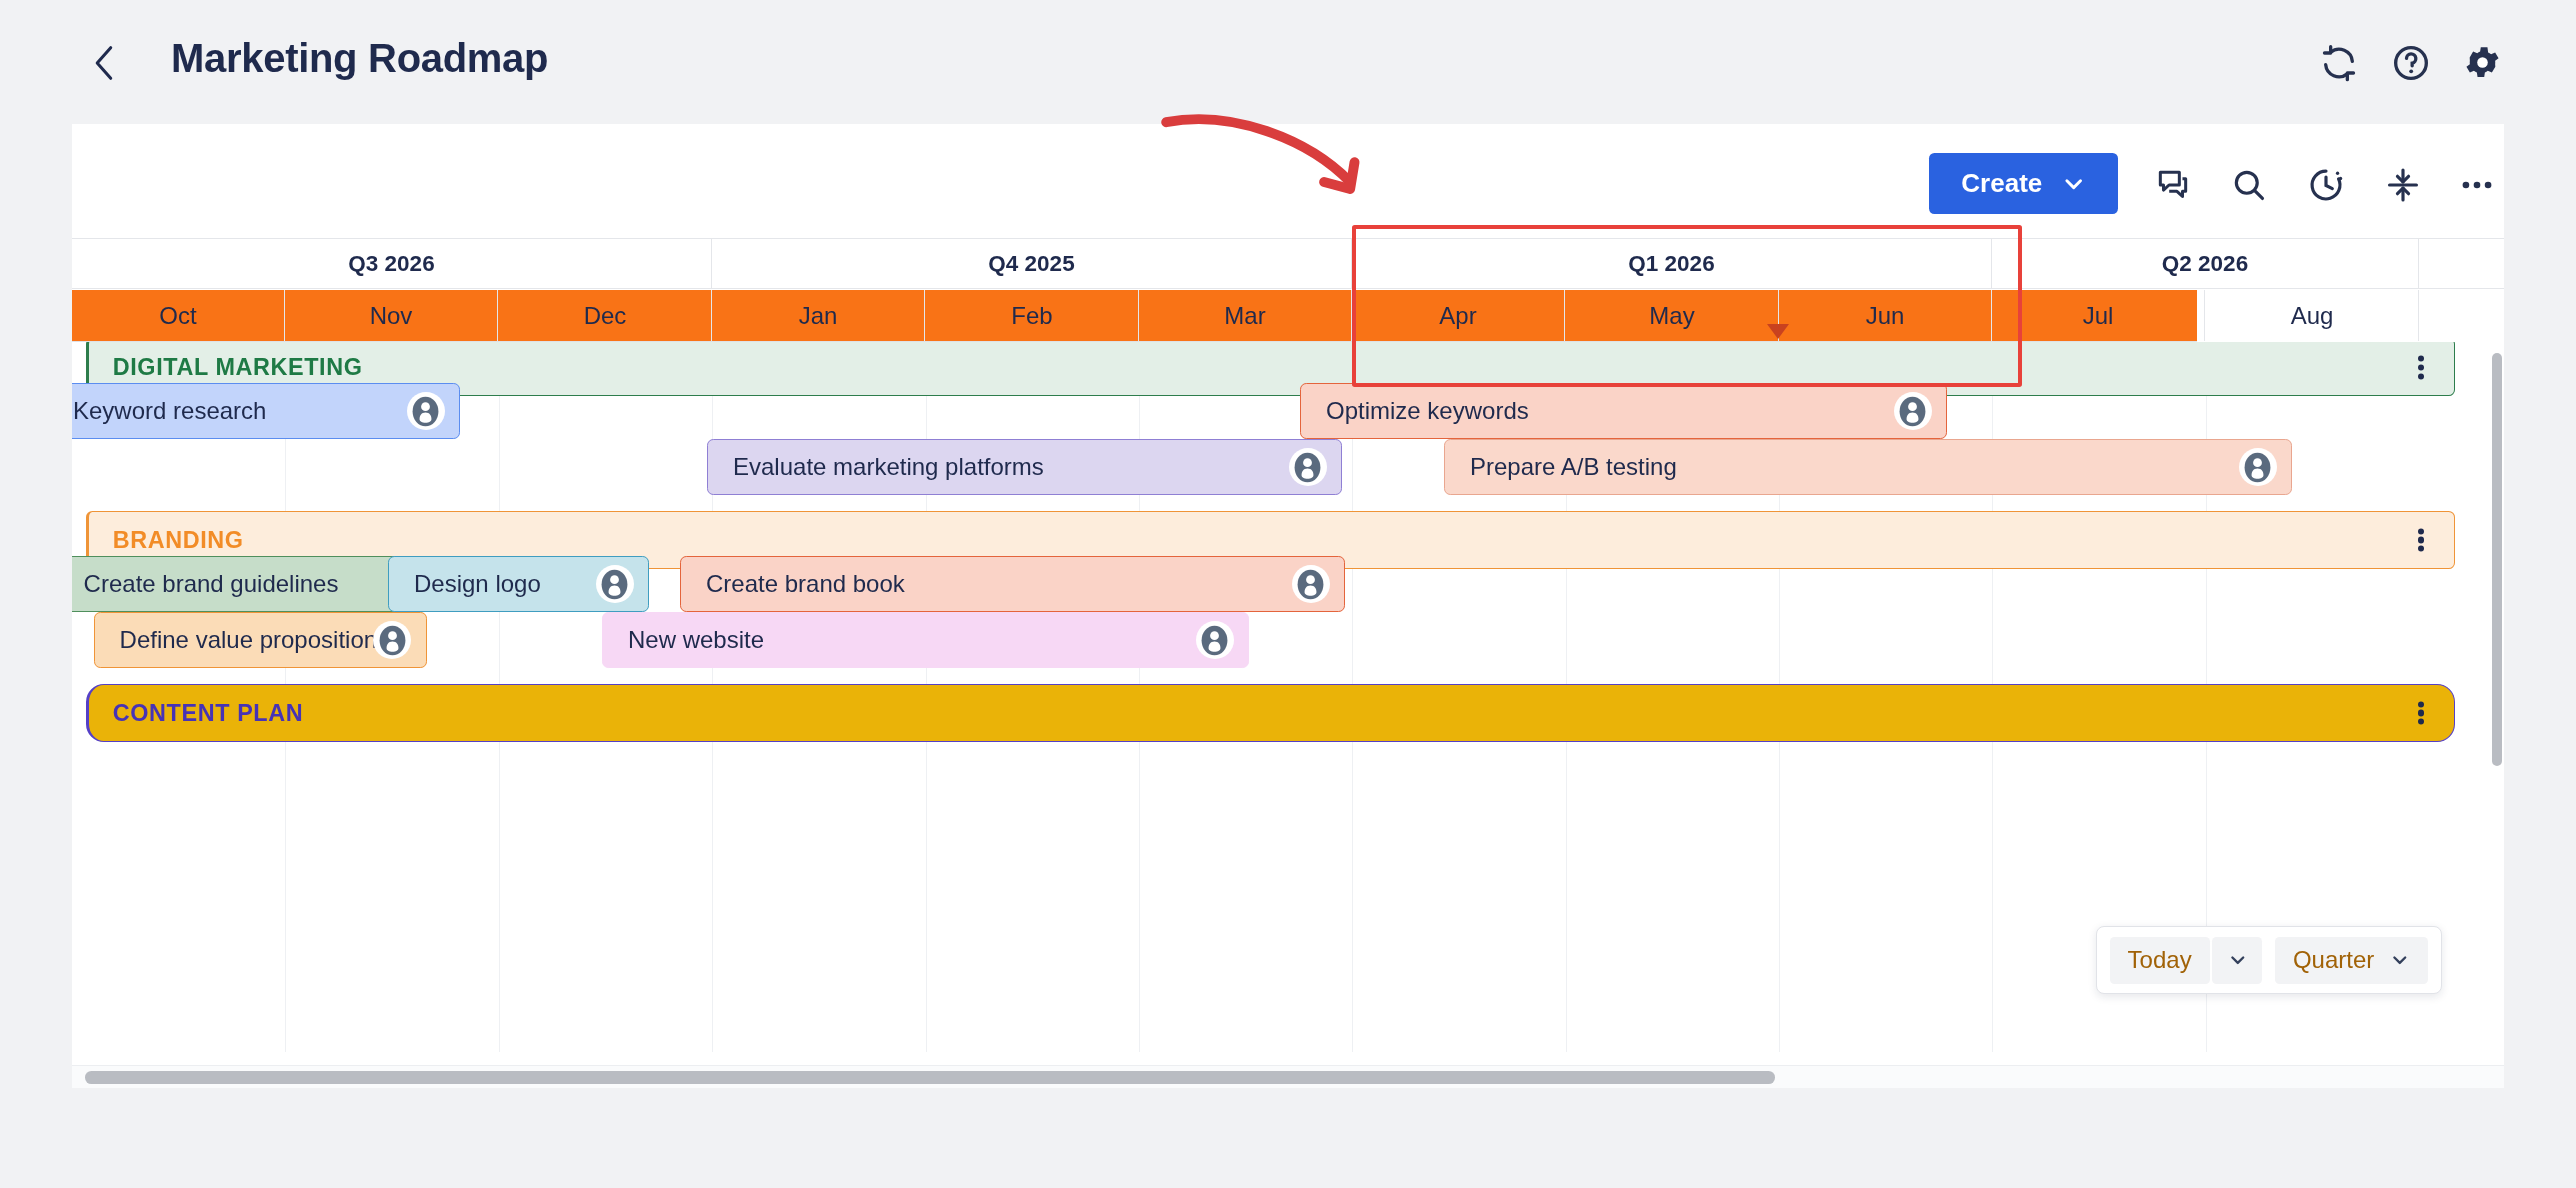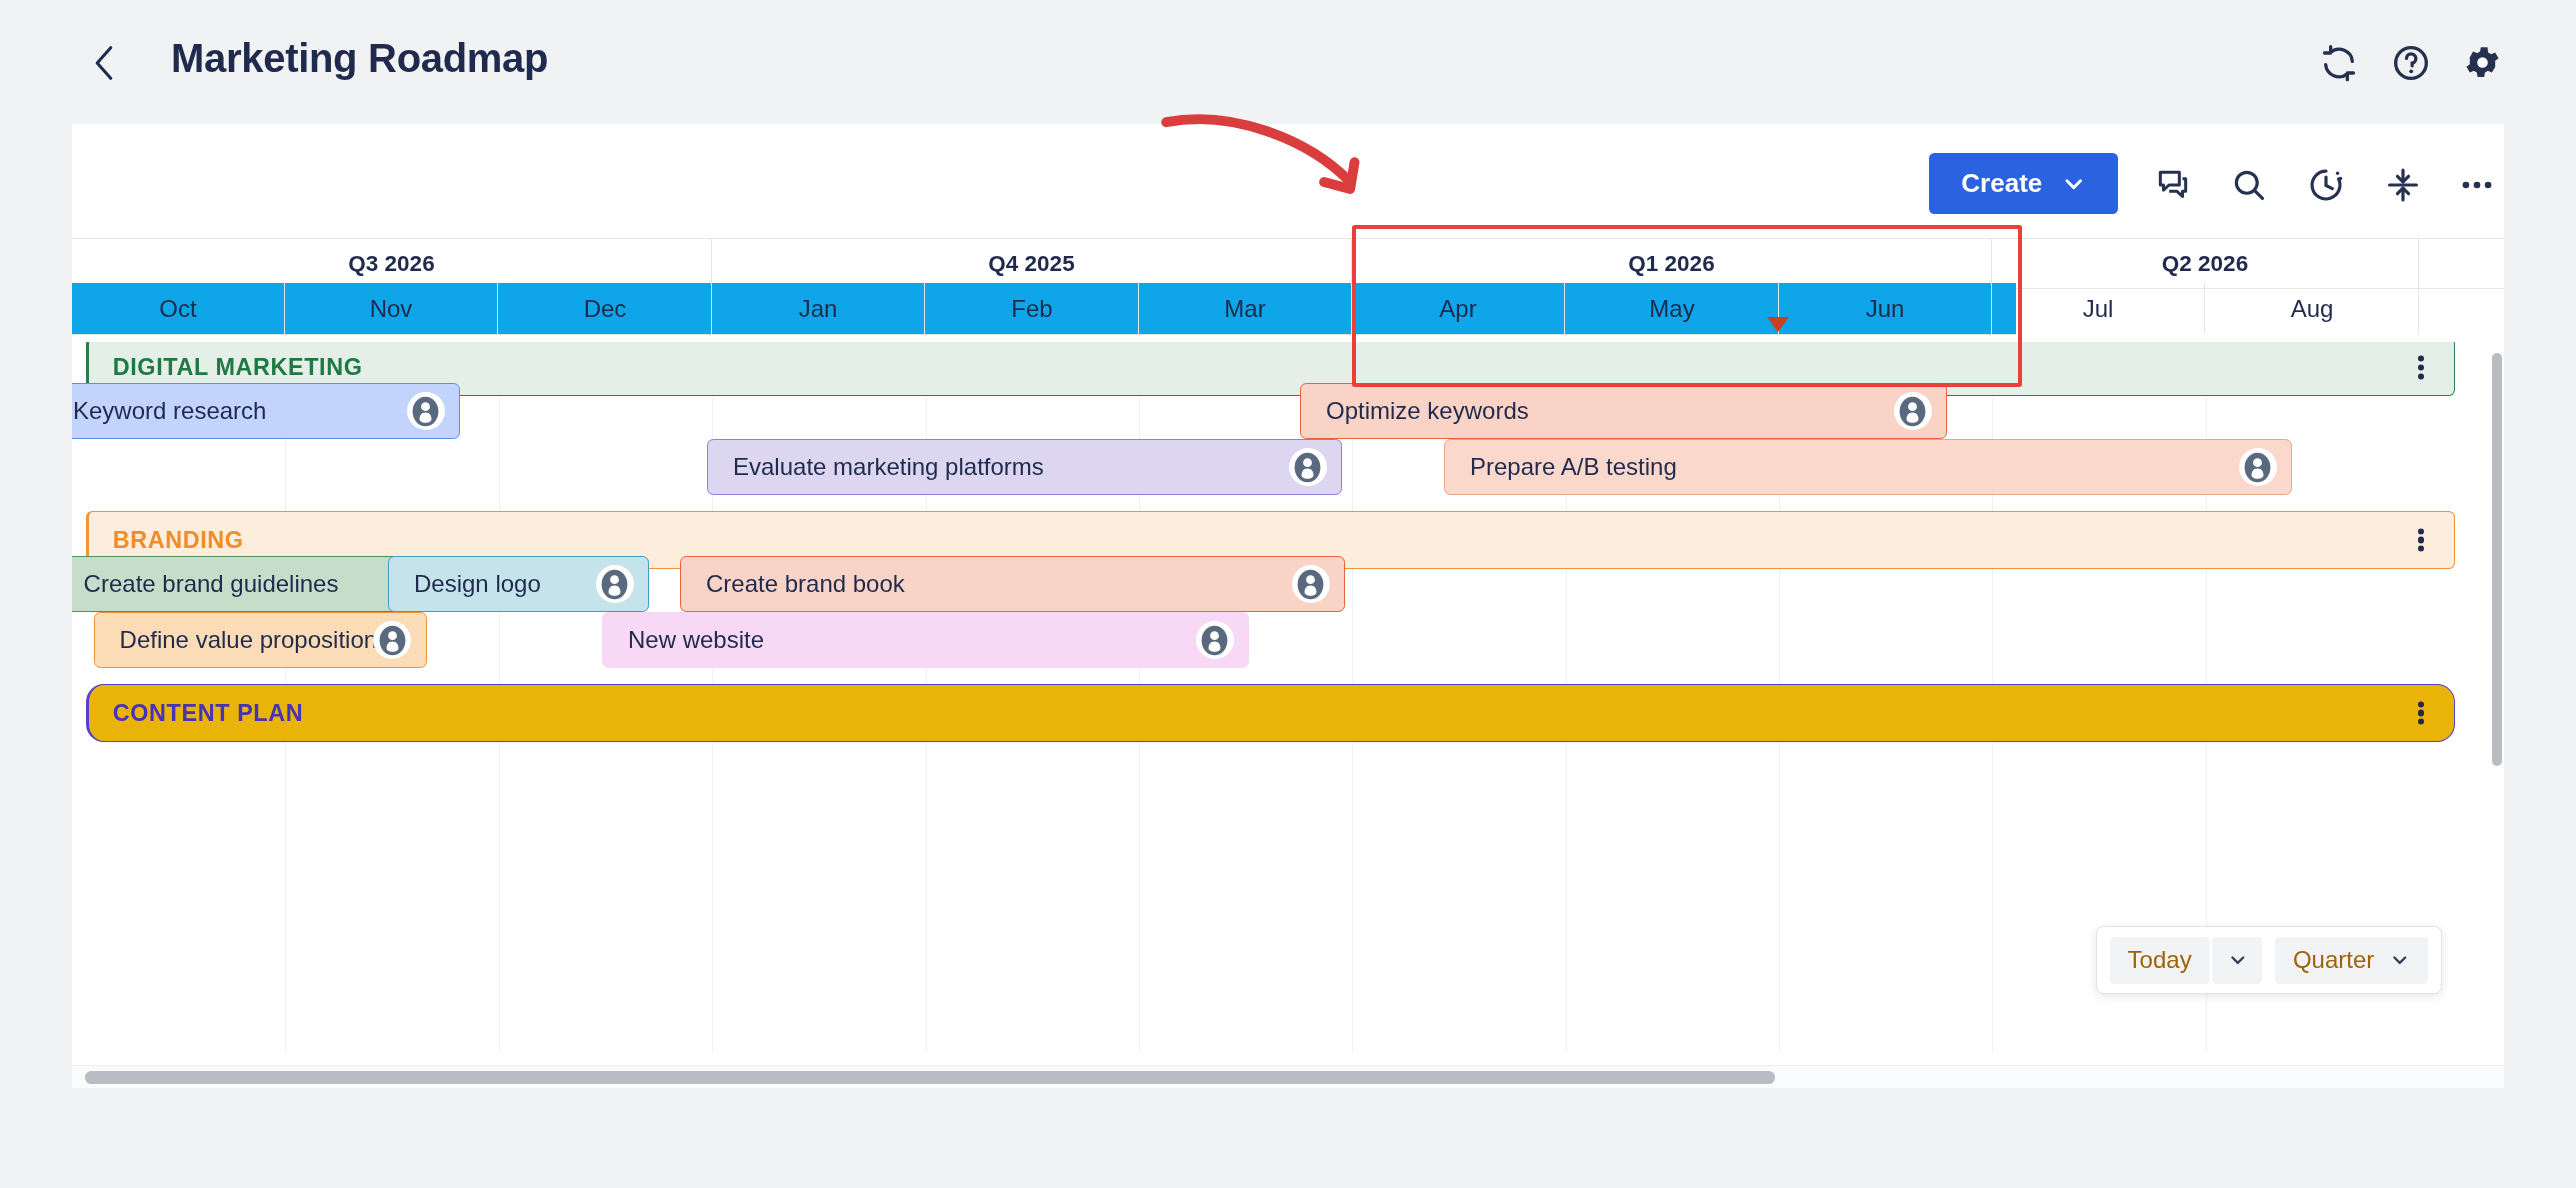--- a/index.html
+++ b/index.html
@@ -69,22 +69,22 @@
   #tb-history  { left: 2231px; }
   #tb-collapse { left: 2308px; }
   #tb-more     { left: 2382px; }
 
   
   #quarter-row {
     position: absolute; left: 0; top: 115px; width: 2432px; height: 50px;
     background: #fff; border-bottom: 0.9px solid #e4e6ea;
   }
   #month-row {
-    position: absolute; left: 0; top: 159px; width: 1944px; height: 52px;
-    background: #0ea5e9; border-bottom: 0.9px solid #dfe1e6;
+    position: absolute; left: 0; top: 166px; width: 2125px; height: 52px;
+    background: #f97316; border-bottom: 0.9px solid #dfe1e6;
   }
   .q-cell, .m-cell {
     position: absolute; top: 0; height: 100%;
     display: flex; align-items: center; justify-content: center;
     border-right: 0.9px solid #e4e6ea;
     color: #1f2a4d;
   }
   .q-cell { font-size: 22.5px; font-weight: bold; }
   .m-cell { font-size: 24px; }
   #today-marker {

